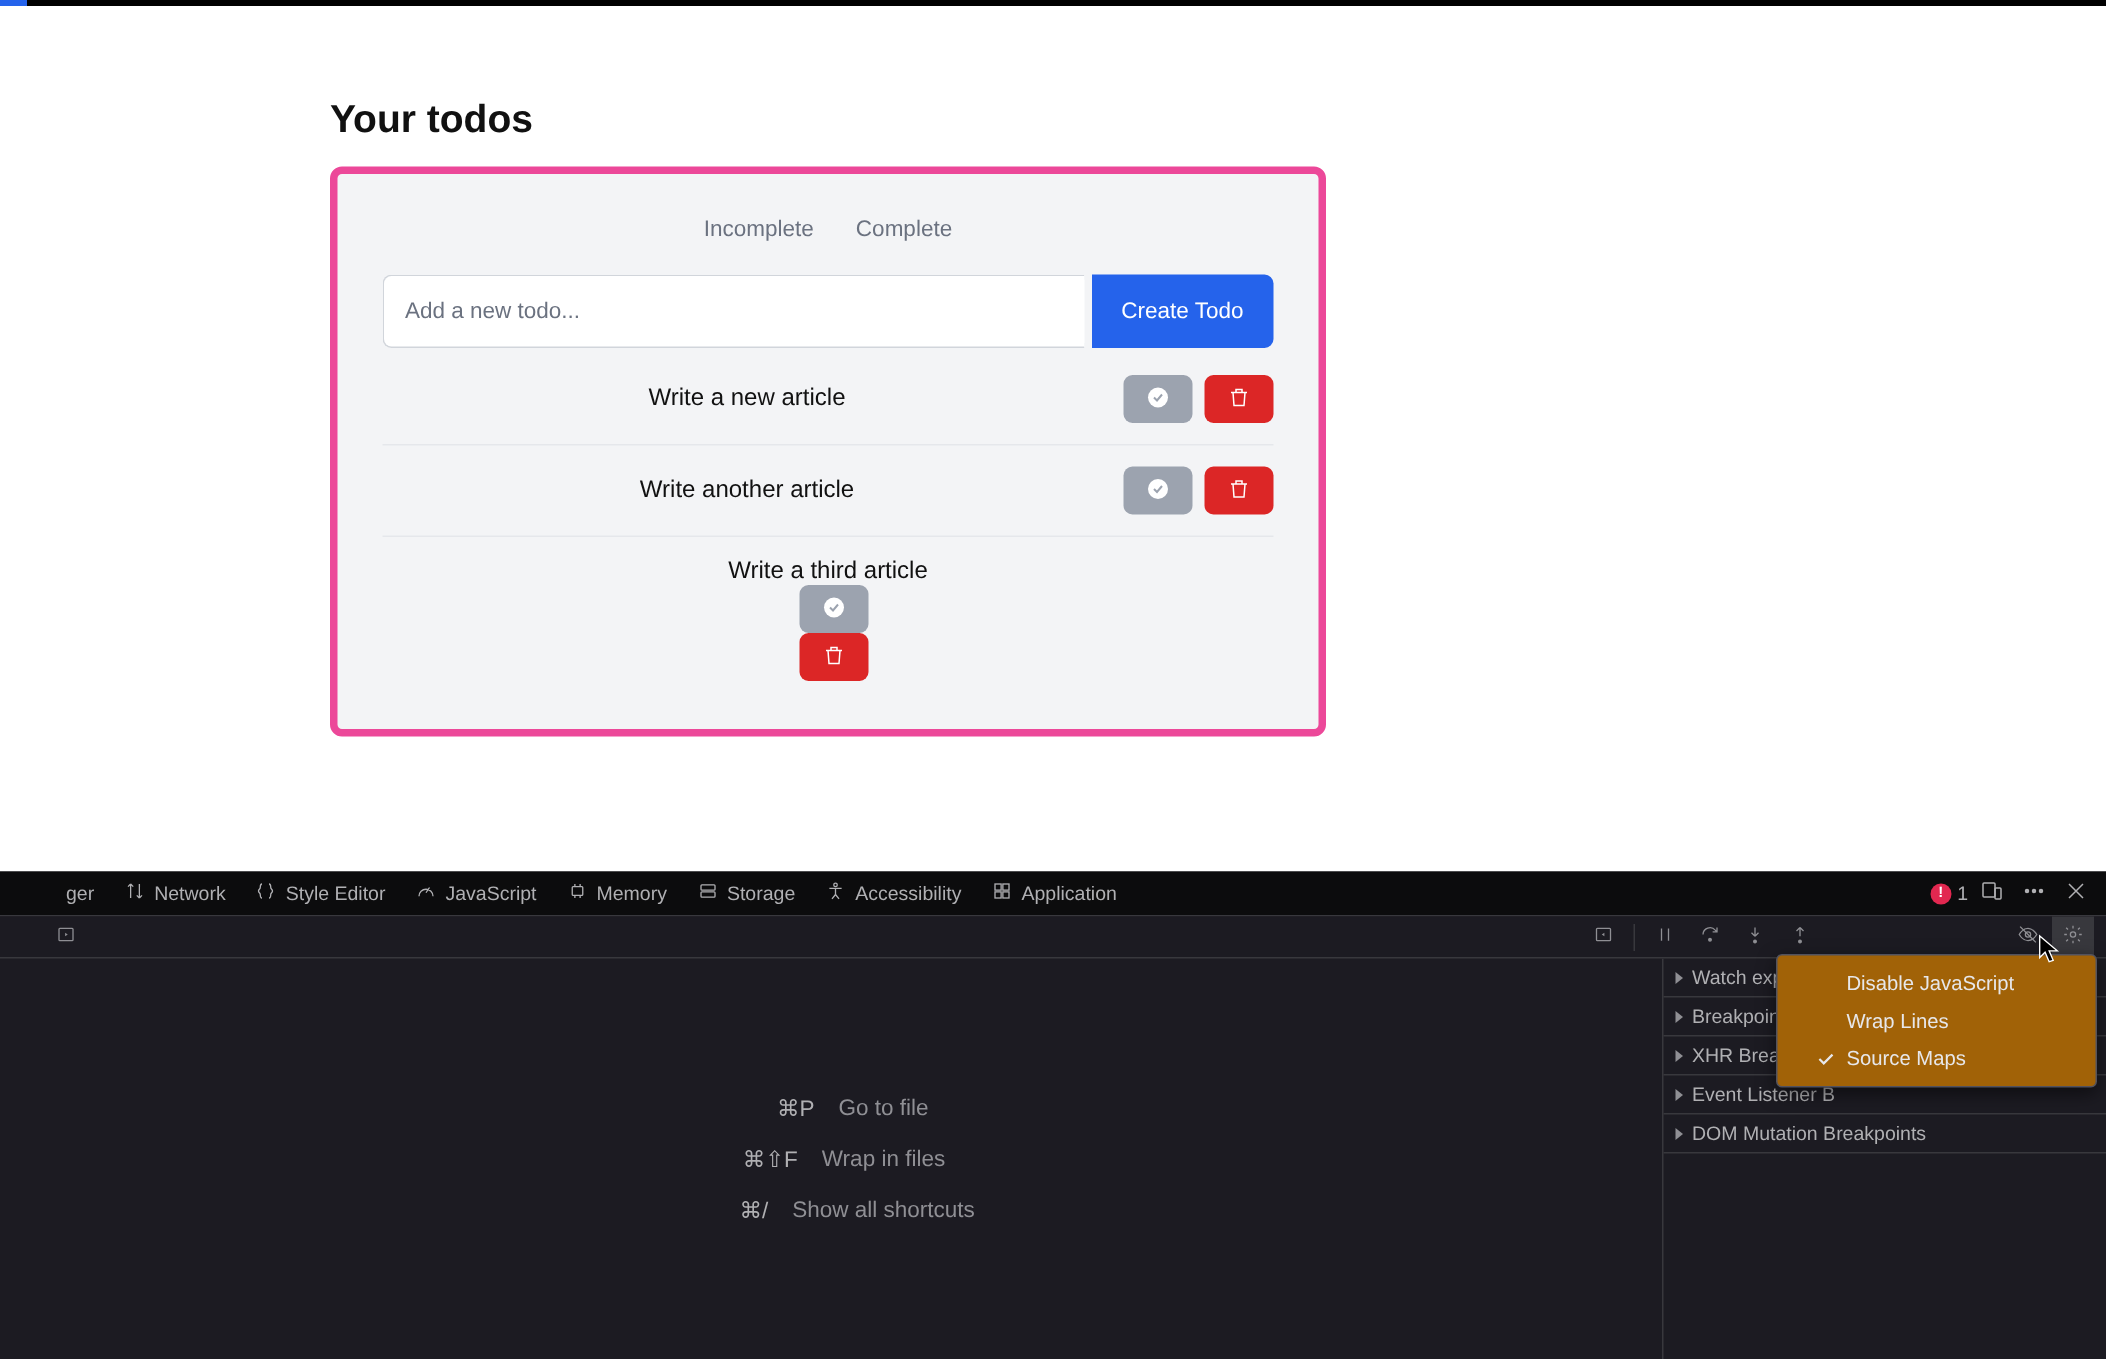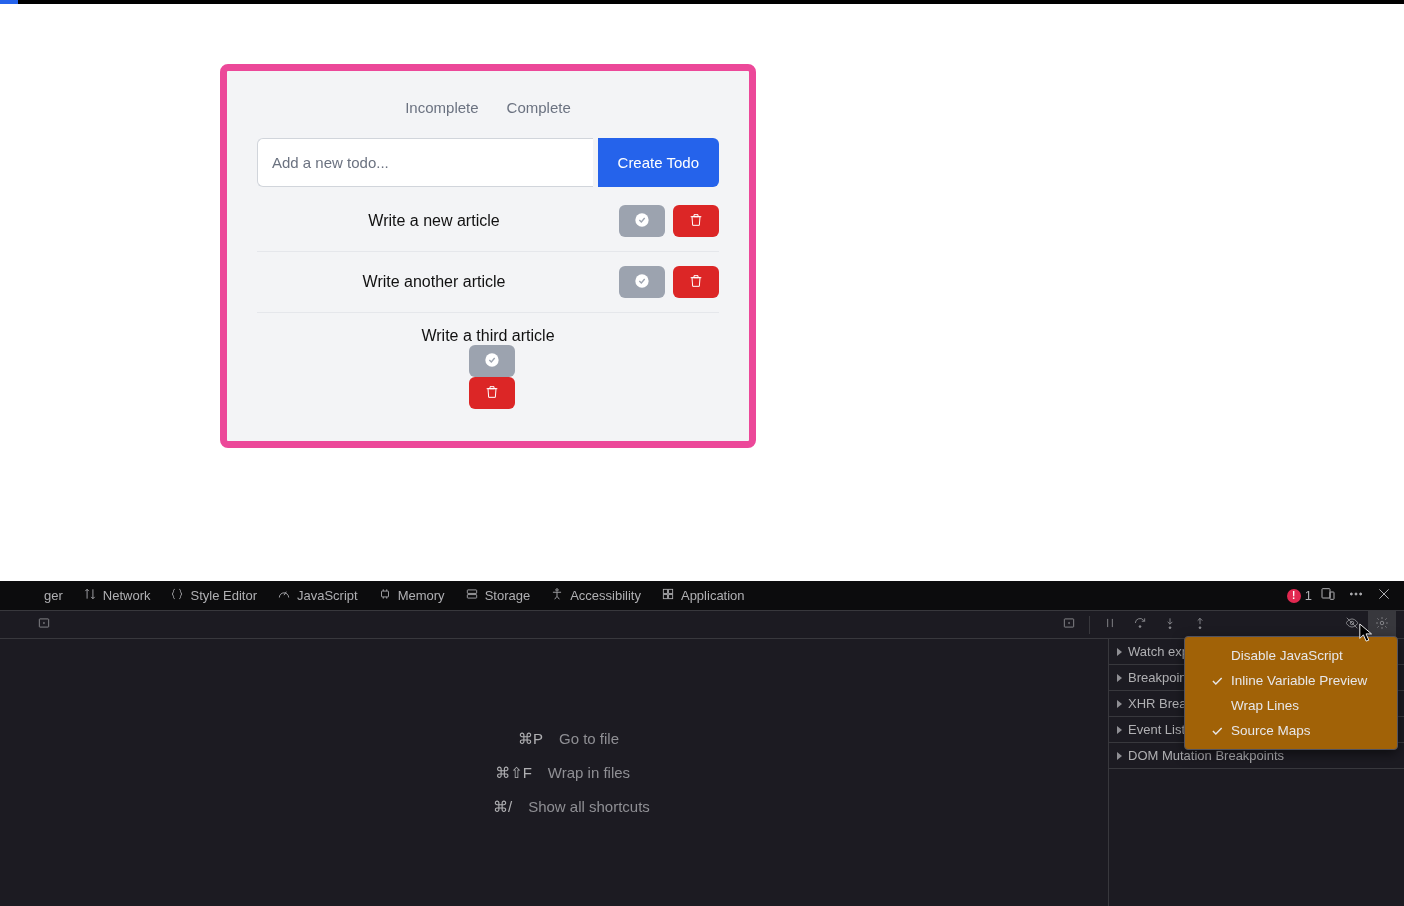--- a/index.html
+++ b/index.html
@@ -5,21 +5,21 @@
 * { box-sizing: border-box; margin: 0; padding: 0; }
 html, body { width: 1404px; height: 906px; font-family: -apple-system, BlinkMacSystemFont, "Segoe UI", Helvetica, Arial, sans-serif; background:#fff; overflow:hidden; }
 
 
 .topbar-strip { height:4px; background:#000; position:relative; }
 .topbar-strip .progress { position:absolute; left:0; top:0; height:4px; width:18px; background:#2563eb; }
 
 
 .app-area { padding: 60px 0 0 0; }
 .page-title { font-size: 26px; font-weight:600; margin-left:220px; margin-bottom:16px; color:#111; }
-.card { width:536px; margin-left:220px; background:#f3f4f6; border:7px solid #ec4899; border-radius:8px; padding:28px 30px 18px 30px; }
+.card { width:664px; margin-left:220px; background:#f3f4f6; border:5px solid #ec4899; border-radius:8px; padding:28px 30px 18px 30px; }
 .tabs { display:flex; justify-content:center; gap:28px; margin-bottom:22px; }
 .tab { font-size:15px; font-weight:500; color:#6b7280; cursor:pointer; }
 .input-row { display:flex; gap:5px; margin-bottom:4px; }
 .todo-input { flex:1; background:#fff; border:1px solid #d1d5db; border-right:none; border-radius:6px 0 0 6px; padding:10px 14px; font-size:15px; color:#111; }
 .todo-input::placeholder { color:#6b7280; }
 .create-btn { background:#2563eb; color:#fff; border:none; border-radius:0 6px 6px 0; padding:16px 20px; font-size:15px; font-weight:500; cursor:pointer; }
 .todo-item { display:flex; align-items:center; padding:14px 0; border-bottom:1px solid #e5e7eb; }
 .todo-item:last-child { border-bottom:none;flex-direction:column; }
 .todo-text { flex:1; font-size:16px; color:#111;text-align:center; }
 .icon-btn { width:46px; height:32px; border:none; border-radius:6px; display:flex; align-items:center; justify-content:center; cursor:pointer; margin-left:8px; }
@@ -66,20 +66,21 @@
 .cursor { position:absolute; width:18px; height:22px; z-index:200; pointer-events:none; }
 </style>
 </head>
 <body>
 
 <div class="topbar-strip">
   <div class="progress"></div>
 </div>
 
 <div class="app-area">
+  <h1 class="page-title">Your todos</h1>
 
   <div class="card">
     <div class="tabs">
       <span class="tab">Incomplete</span>
       <span class="tab">Complete</span>
     </div>
 
     <div class="input-row">
       <input class="todo-input" placeholder="Add a new todo..." style="">
       <button class="create-btn">Create Todo</button>
@@ -320,26 +321,20 @@
       </div>
     </div>
   </div>
 </div>
 
 <div class="settings-popup">
   <div class="settings-item">
     <span>Disable JavaScript</span>
   </div>
   <div class="settings-item">
-    <span class="chk"><svg viewBox="0 0 24 24">
-          <path d="M5 12l5 5L20 7"></path>
-        </svg></span>
-    <span>Inline Variable Preview</span>
-  </div>
-  <div class="settings-item">
     <span>Wrap Lines</span>
   </div>
   <div class="settings-item">
     <span class="chk"><svg viewBox="0 0 24 24">
           <path d="M5 12l5 5L20 7"></path>
         </svg></span>
     <span>Source Maps</span>
   </div>
 </div>
 

